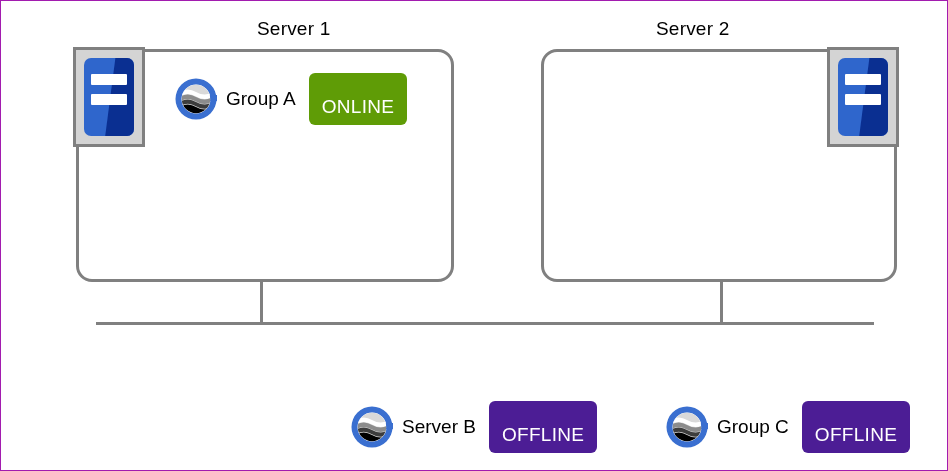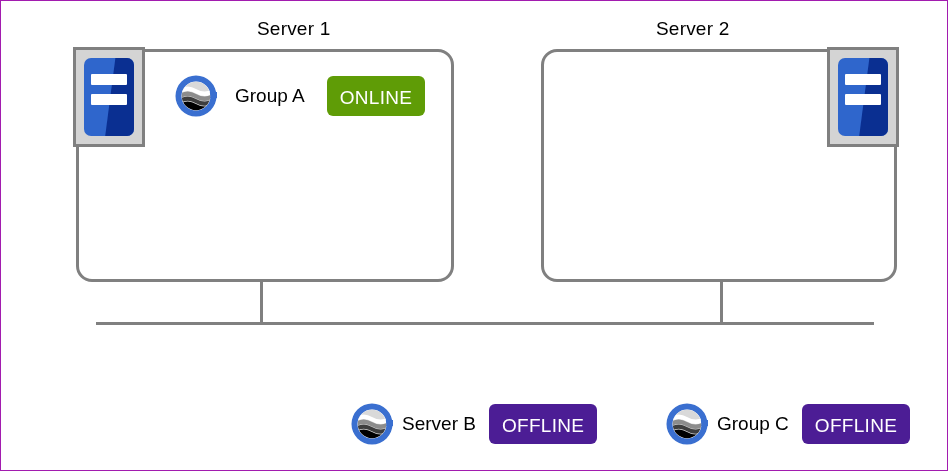--- a/index.html
+++ b/index.html
@@ -100,21 +100,21 @@
     font-size: 19px;
     color: #000000;
     margin-left: 7px;
     margin-right: 13px;
   }
   .badge {
     display: inline-block;
     color: #ffffff;
     font-size: 19px;
     line-height: 1;
-    padding: 12px 13px 9px 13px;
+    padding: 24px 13px 9px 13px;
     border-radius: 6px;
     letter-spacing: 0.3px;
   }
   .badge.online  { background: #5f9c06; }
   .badge.offline { background: #4c1d95; }
 
   .globe { display: block; }
 </style>
 </head>
 <body>
@@ -125,21 +125,21 @@
 
   <div class="server-box" style="left:75px; top:48px; width:378px; height:233px;"></div>
 
   <div class="srv-icon" style="left:72px; top:46px;">
     <div class="srv-icon-inner">
       <div class="srv-bar b1"></div>
       <div class="srv-bar b2"></div>
     </div>
   </div>
 
-  <div class="group-row" style="left:172px; top:72px;gap:9px;">
+  <div class="group-row" style="left:172px; top:72px;">
     <span>
       <svg class="globe" width="46" height="46" viewBox="0 0 46 46">
         <path d="M23 2.5 a20.5 20.5 0 1 0 0 41 a20.5 20.5 0 1 0 0 -41
                  M23 8.5 a14.5 14.5 0 1 1 0 29 a14.5 14.5 0 1 1 0 -29 Z" fill="#3a6fd0" fill-rule="evenodd"></path>
         <rect x="23" y="19" width="21" height="6.2" fill="#3a6fd0"></rect>
         <clipPath id="gclipA">
             <circle cx="23" cy="23" r="14.2"></circle>
           </clipPath>
         <g clip-path="url(#gclipA)">
           <rect x="7" y="8" width="32" height="30" fill="#d9d9d9"></rect>

